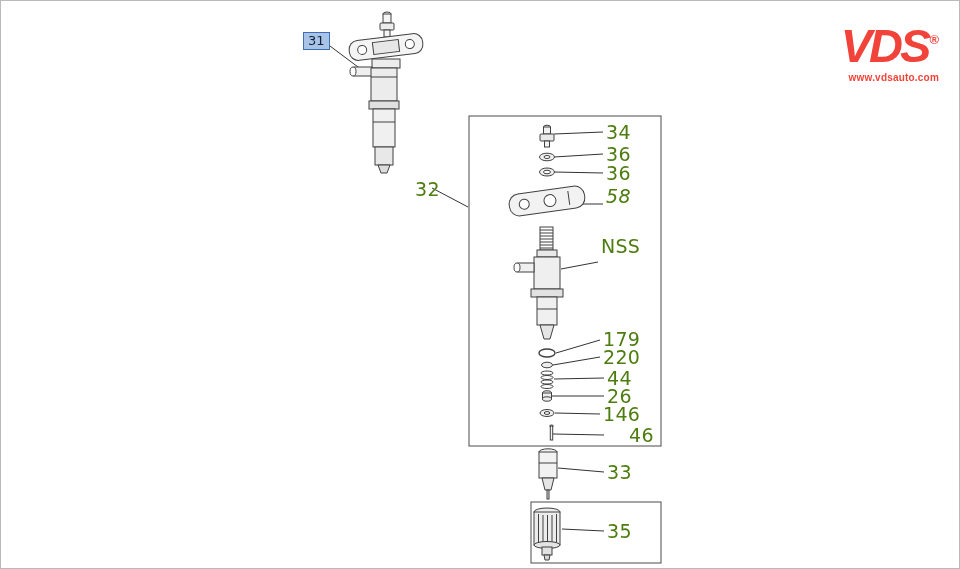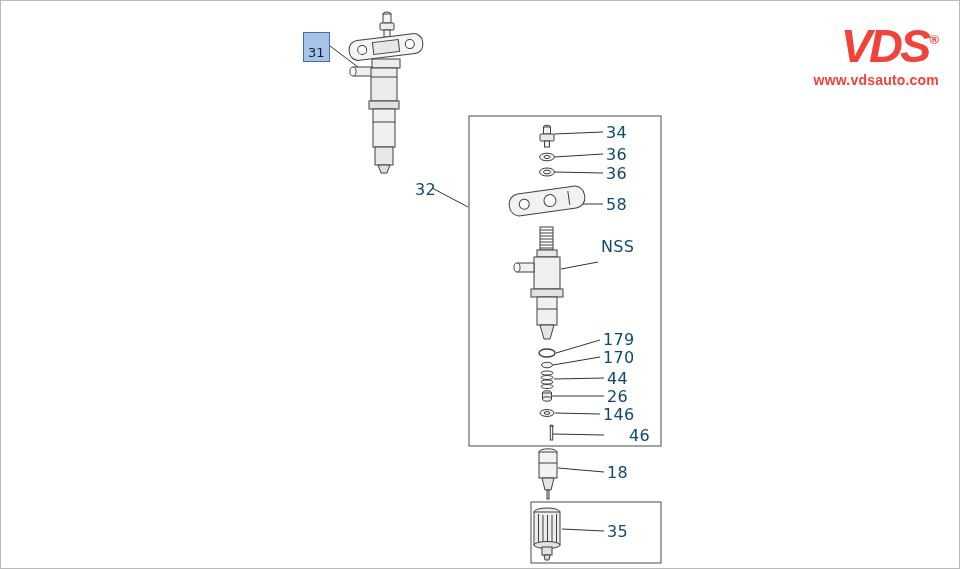--- a/index.html
+++ b/index.html
@@ -4,37 +4,37 @@
 <style>
   * { margin:0; padding:0; box-sizing:border-box; }
   html,body { background:#ffffff; }
   body { font-family:"Liberation Sans","DejaVu Sans",sans-serif; }
   .page {
     position:relative; width:960px; height:569px;
     background:#ffffff; border:1px solid #b9b9b9; overflow:hidden;
   }
   .art { position:absolute; left:0; top:0; }
   .part-label {
-    position:absolute; font-size:16px; color:#0c4a6e;
+    position:absolute; font-size:19px; color:#4d7c0f;
     font-family:"DejaVu Sans",sans-serif; letter-spacing:.3px; line-height:15px;
     cursor:pointer; user-select:none;
   }
   .callout-selected {
     position:absolute; left:302px; top:31px;
     background:#a9c3e6; border:1px solid #3f6db8; color:#10243f;
-    font-size:13px; line-height:15px; padding:12px 4px 1px 4px; cursor:pointer;
+    font-size:13px; line-height:15px; padding:0 4px 1px 4px; cursor:pointer;
     font-family:"DejaVu Sans",sans-serif;
   }
   .logo { position:absolute; top:14px; right:20px; text-align:right; color:#f2433a; }
   .logo-text {
     font-size:47px; font-weight:bold; font-style:italic; line-height:50px;
     letter-spacing:-3px; font-family:"Liberation Sans",sans-serif;
   }
   .reg { font-size:13px; vertical-align:18px; font-style:normal; letter-spacing:0; margin-left:1px; }
-  .logo-site { font-size:14px; font-weight:bold; margin-top:1px; letter-spacing:.2px; }
+  .logo-site { font-size:10px; font-weight:bold; margin-top:1px; letter-spacing:.2px; }
 </style>
 </head>
 <body>
 
 <div class="page">
 
   <svg class="art" width="960" height="569" viewBox="0 0 960 569" fill="none" stroke="#404040" stroke-width="1">
 
     <g>
       <rect x="468" y="115" width="192" height="330" fill="none" stroke="#4a4a4a"></rect>
@@ -186,29 +186,29 @@
       <path d="M543,554 L549,554 L548,559 L544,559 Z" fill="#d8d8d8"></path>
     </g>
   </svg>
 
   <div class="callout-selected" style="background: rgb(169, 195, 230); border-color: rgb(63, 109, 184);">31</div>
 
   <div class="part-label" style="left:414px; top:173px;margin-top:8px;">32</div>
   <div class="part-label" style="left:605px; top:124px;">34</div>
   <div class="part-label" style="left:605px; top:146px;">36</div>
   <div class="part-label" style="left:605px; top:165px;">36</div>
-  <div class="part-label" style="left:605px; top:196px;">58</div>
+  <div class="part-label" style="left:605px; top:188px;font-style:italic;">58</div>
   <div class="part-label" style="left:600px; top:238px;">NSS</div>
   <div class="part-label" style="left:602px; top:331px;">179</div>
-  <div class="part-label" style="left:602px; top:349px;">170</div>
+  <div class="part-label" style="left:602px; top:349px;">220</div>
   <div class="part-label" style="left:606px; top:370px;">44</div>
   <div class="part-label" style="left:606px; top:388px;">26</div>
   <div class="part-label" style="left:602px; top:406px;text-align:center;">146</div>
   <div class="part-label" style="left:606px; top:427px;margin-left:22px;">46</div>
-  <div class="part-label" style="left:606px; top:464px;">18</div>
+  <div class="part-label" style="left:606px; top:464px;">33</div>
   <div class="part-label" style="left:606px; top:523px;">35</div>
 
   <div class="logo" style="color: rgb(242, 67, 58);">
     <div class="logo-text"><span>VDS</span><span class="reg">®</span></div>
     <div class="logo-site">www.vdsauto.com</div>
   </div>
 
 </div>
 
 </body></html>

